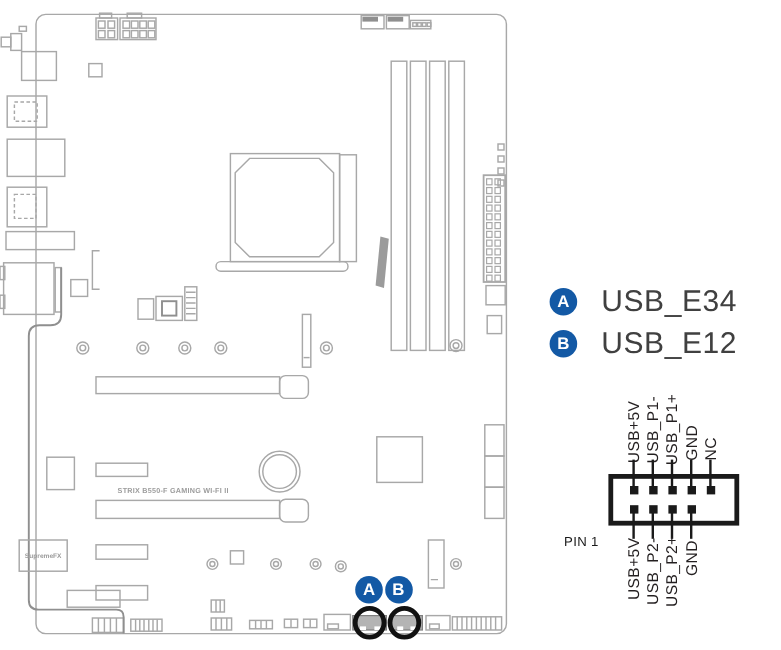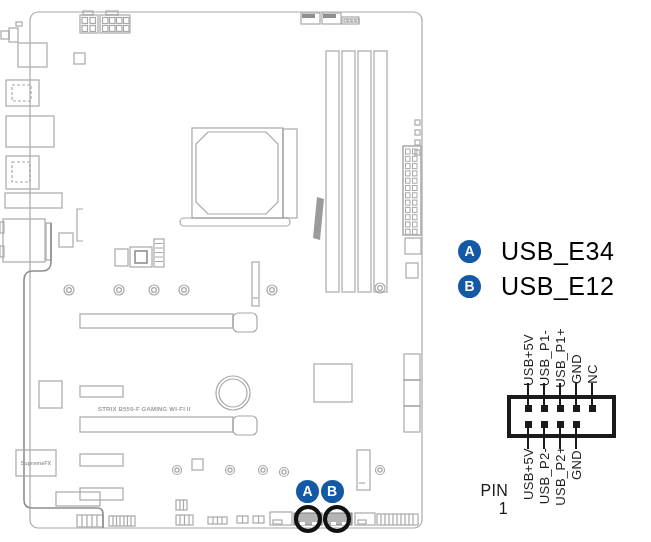--- a/index.html
+++ b/index.html
@@ -31,36 +31,36 @@
   .ring{
     position:absolute;width:28px;height:28px;border-radius:50%;
     border:4px solid #111;background:transparent;z-index:5;
   }
 
   
   .legend-row{position:absolute;left:458px;display:flex;align-items:center;gap:20px;height:23px;}
   .legend-row .marker-inline{
     position:static;flex:0 0 auto;
   }
-  .legend-label{font-size:25px;letter-spacing:.5px;color:#000000;}
+  .legend-label{font-size:25px;letter-spacing:.5px;color:#404040;}
 
   
   .connector{
     position:absolute;left:507px;top:395px;width:109px;height:43px;
     border:4px solid #1a1a1a;background:#fff;z-index:2;
   }
   .pin{position:absolute;width:7px;height:7px;background:#1a1a1a;z-index:4;}
   .pin-line{position:absolute;width:1.5px;height:24px;background:#1a1a1a;z-index:3;}
   .pin-label{
     position:absolute;white-space:nowrap;font-size:13px;letter-spacing:.3px;color:#231f20;
     transform:translate(-50%,-50%) rotate(-90deg);z-index:3;
   }
   .pin1{
-    position:absolute;left:470px;top:446px;width:38px;text-align:right;
-    font-size:16px;color:#1a1a1a;letter-spacing:.3px;margin-top:36px;
+    position:absolute;left:470px;top:446px;width:38px;
+    font-size:11px;color:#1a1a1a;letter-spacing:.3px;
   }
 </style>
 </head>
 <body>
 
 <div class="stage">
 
   <svg class="board" width="440" height="542" viewBox="0 0 440 542">
     <defs>
       <rect id="c24" width="4.5" height="5"></rect>

